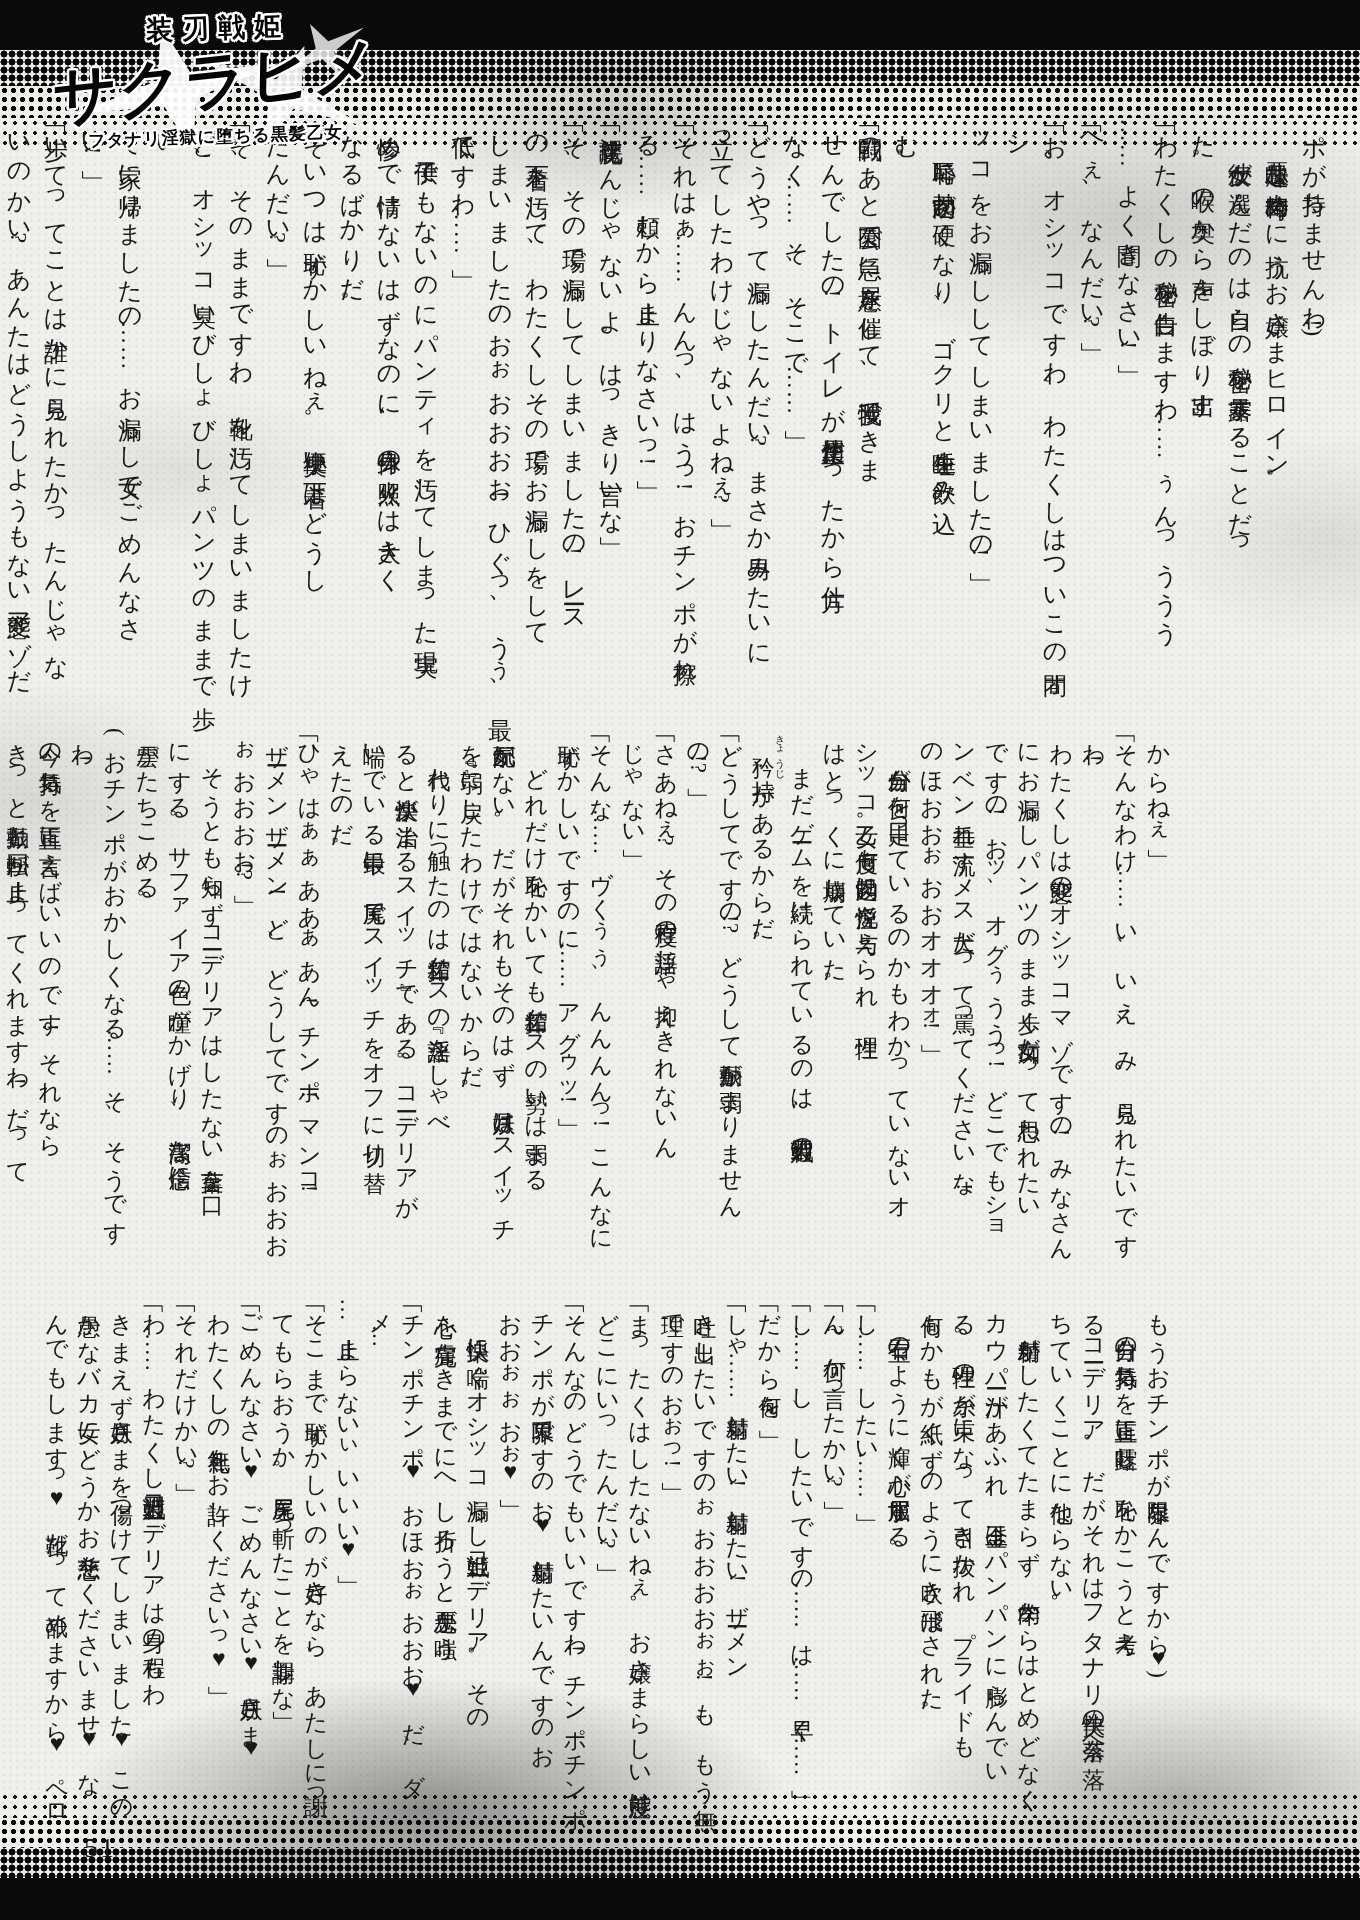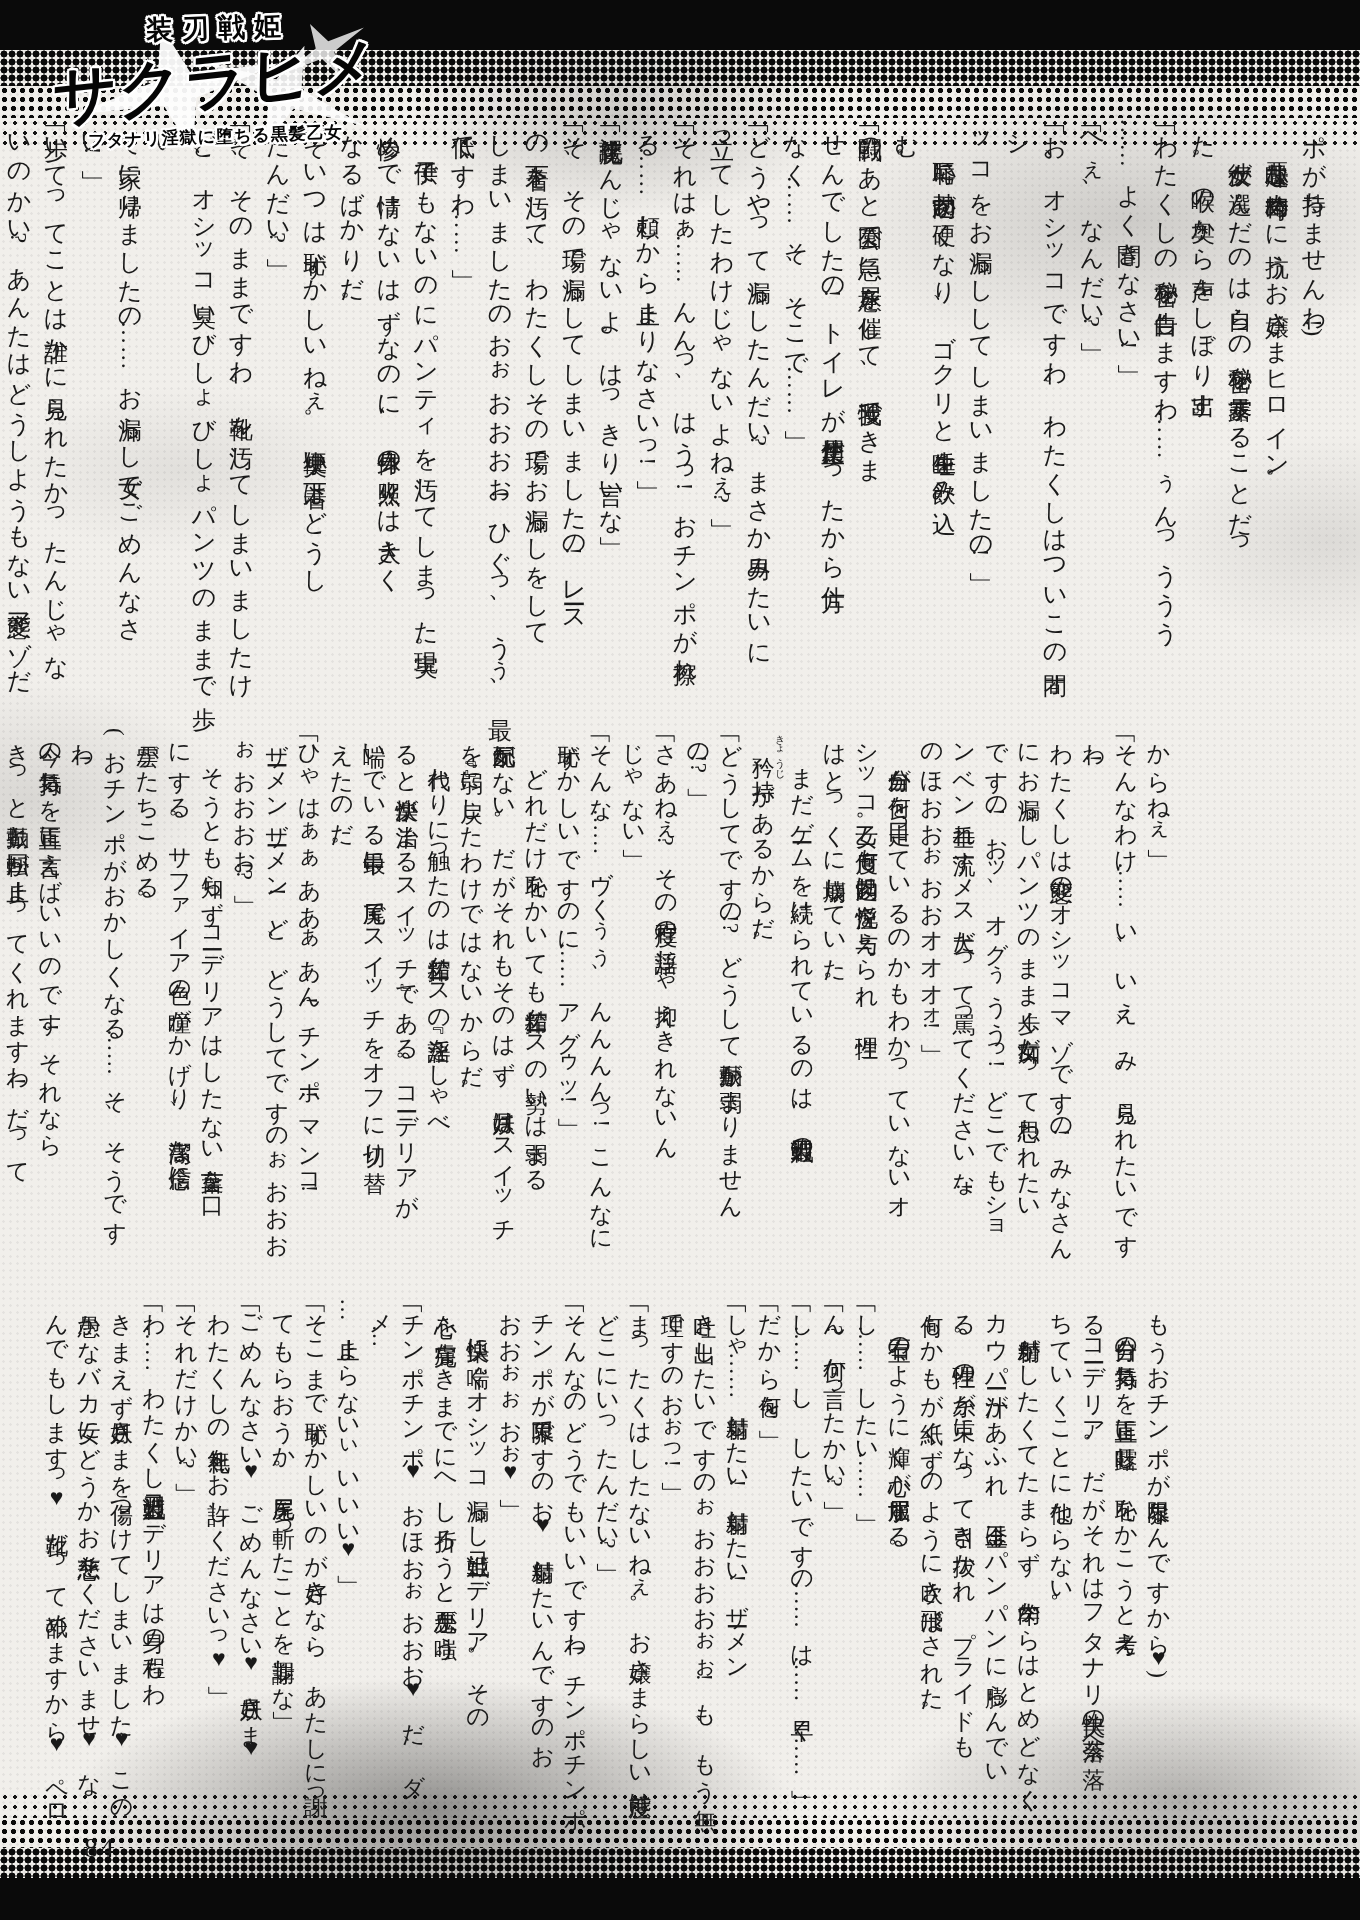--- a/index.html
+++ b/index.html
@@ -199,15 +199,15 @@
       <p>んでもしますっ♥ 靴だって舐めますから♥ ペロ</p>
     </section>
 
   <div class="border-bottom">
     <div class="strip dots-small"></div>
     <div class="strip dots-mid"></div>
     <div class="strip dots-big"></div>
     <div class="strip solid"></div>
   </div>
 
-  <div class="page-number">84</div>
+  <div class="page-number">51</div>
 
 </div>
 
 </body></html>

